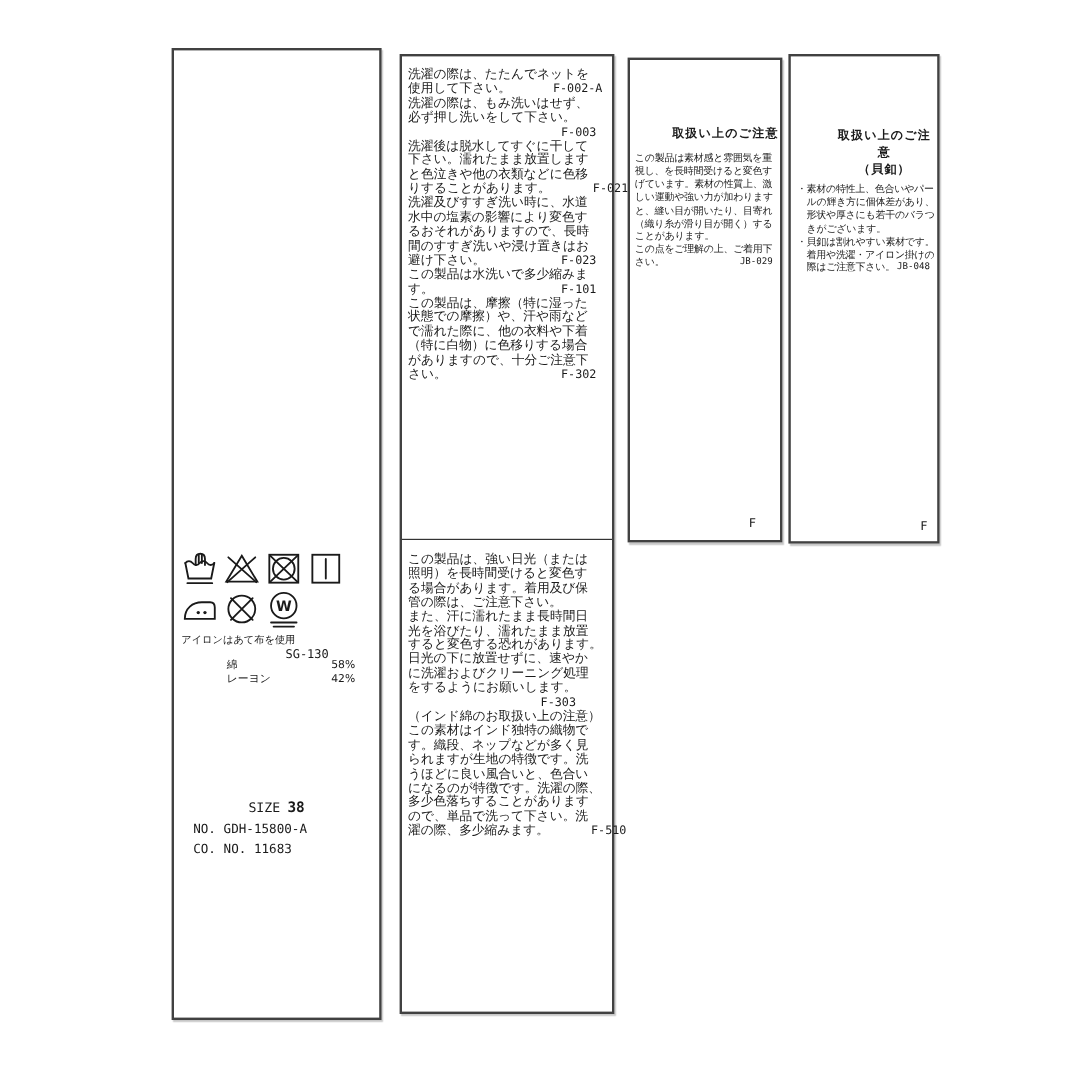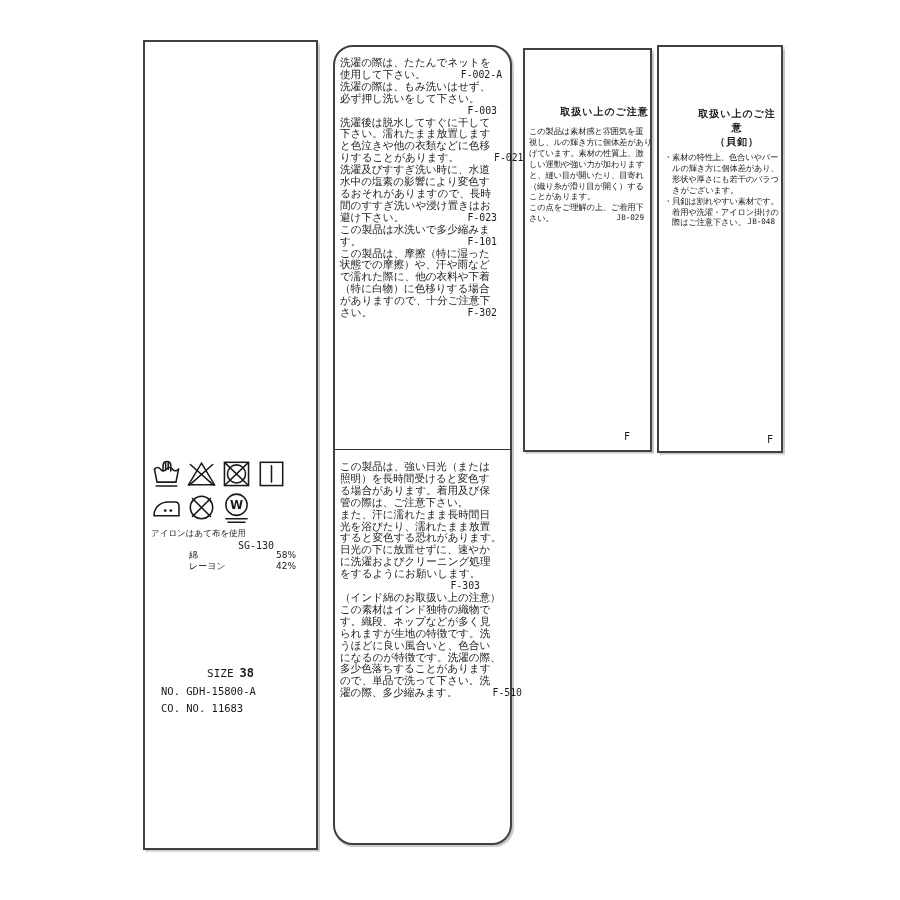--- a/index.html
+++ b/index.html
@@ -114,21 +114,21 @@
 
     <div class="abs size-line" style="left:0;top:624px;">
       <span>SIZE</span><span class="sz">38</span>
     </div>
 
     <div class="abs num-line" style="left:16px;top:643px;">NO. GDH-15800-A</div>
     <div class="abs num-line" style="left:16px;top:660px;">CO. NO. 11683</div>
 
   </section>
 
-  <section class="panel" style="left:333px;top:45px;width:179px;height:800px;border-radius:20px;">
+  <section class="panel" style="left:333px;top:45px;width:179px;height:800px;">
     <div class="abs p2-text" style="left:5px;top:10px;right:5px;">
         <div class="tline"><span class="tl-text">洗濯の際は、たたんでネットを</span></div>
         <div class="tline"><span class="tl-text">使用して下さい。</span><span class="tl-code">F-002-A</span></div>
         <div class="tline"><span class="tl-text">洗濯の際は、もみ洗いはせず、</span></div>
         <div class="tline"><span class="tl-text">必ず押し洗いをして下さい。</span></div>
         <div class="tline"><span class="tl-text"></span><span class="tl-code">F-003</span></div>
         <div class="tline"><span class="tl-text">洗濯後は脱水してすぐに干して</span></div>
         <div class="tline"><span class="tl-text">下さい。濡れたまま放置します</span></div>
         <div class="tline"><span class="tl-text">と色泣きや他の衣類などに色移</span></div>
         <div class="tline"><span class="tl-text">りすることがあります。</span><span class="tl-code">F-021</span></div>
@@ -168,21 +168,21 @@
         <div class="tline"><span class="tl-text">多少色落ちすることがあります</span></div>
         <div class="tline"><span class="tl-text">ので、単品で洗って下さい。洗</span></div>
         <div class="tline"><span class="tl-text">濯の際、多少縮みます。</span><span class="tl-code">F-510</span></div>
       </div>
   </section>
 
   <section class="panel" style="left:523px;top:48px;width:129px;height:404px;">
     <div class="abs notice-title" style="left:0;right:0;top:55px;">取扱い上のご注意</div>
     <div class="abs p34-text" style="left:4px;top:76px;right:4px;">
         <div class="tline"><span class="tl-text">この製品は素材感と雰囲気を重</span></div>
-        <div class="tline"><span class="tl-text">視し、ルの輝き方に個体差があり</span></div>
+        <div class="tline"><span class="tl-text">視し、を長時間受けると変色す</span></div>
         <div class="tline"><span class="tl-text">げています。素材の性質上、激</span></div>
         <div class="tline"><span class="tl-text">しい運動や強い力が加わります</span></div>
         <div class="tline"><span class="tl-text">と、縫い目が開いたり、目寄れ</span></div>
         <div class="tline"><span class="tl-text">（織り糸が滑り目が開く）する</span></div>
         <div class="tline"><span class="tl-text">ことがあります。</span></div>
         <div class="tline"><span class="tl-text">この点をご理解の上、ご着用下</span></div>
         <div class="tline"><span class="tl-text">さい。</span><span class="tl-code">JB-029</span></div>
       </div>
     <div class="f-mark" style="bottom:8px;right:20px;">F</div>
   </section>

